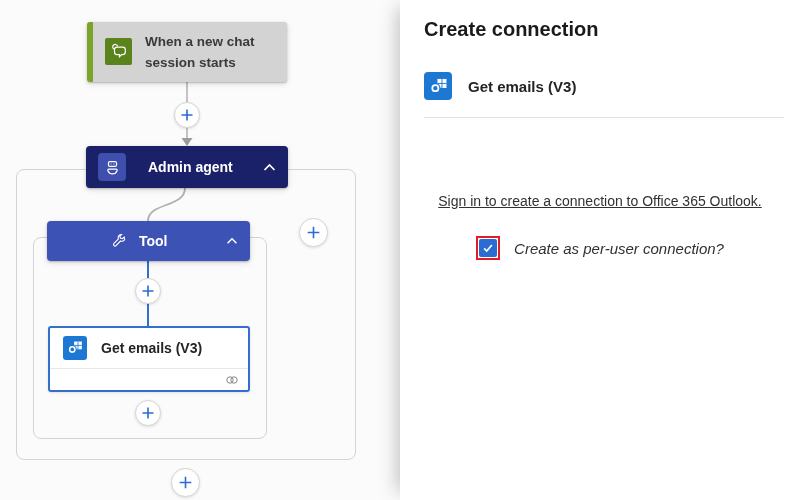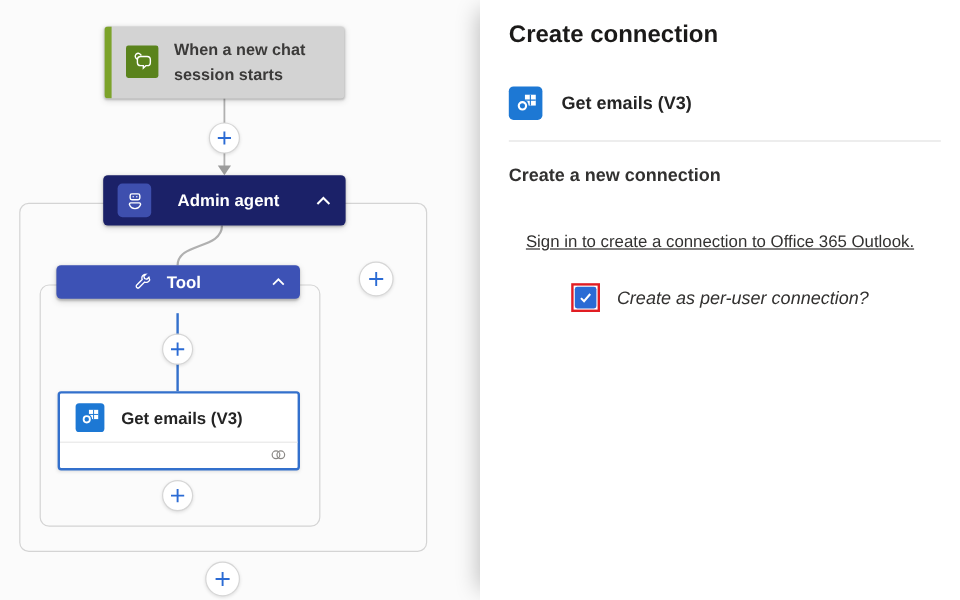--- a/index.html
+++ b/index.html
@@ -39,21 +39,21 @@
 
   
   .agent-node { left:86px; top:146px; width:202px; height:42px; background:#1b2168;
     border-radius:4px; padding:0 12px; cursor:pointer; }
   .agent-icon-tile { width:28px; height:28px; background:#3e4fae; border-radius:4px;
     display:flex; align-items:center; justify-content:center; flex:0 0 auto; }
   .agent-label { color:#fff; font-size:14px; font-weight:700; margin-left:22px; }
   .node-chevron { margin-left:auto; display:flex; cursor:pointer; }
 
   
-  .tool-node { left:47px; top:221px; width:203px; height:28px; background:#3d52b5;
+  .tool-node { left:47px; top:221px; width:203px; height:40px; background:#3d52b5;
     border-radius:4px; padding:0 12px; cursor:pointer; }
   .tool-icon { display:flex; margin-left:53px; }
   .tool-label { color:#fff; font-size:14px; font-weight:700; margin-left:12px; }
 
   
   .action-card { position:absolute; left:48px; top:326px; width:202px; height:66px;
     background:#fff; border:2px solid #3370cc; border-radius:3px;
     box-shadow:0 1px 3px rgba(0,0,0,.1); cursor:pointer; }
   .action-top { display:flex; align-items:center; height:40px; padding-left:13px; }
   .action-label { font-size:14px; font-weight:700; color:#242424; margin-left:14px; }
@@ -212,21 +212,20 @@
         <path d="M13.3 2.8 V11.4 M9 7.1 H17.6" stroke="#1d78d4" stroke-width="0.9"></path>
         <circle cx="7" cy="11.6" r="5" fill="#1d78d4"></circle>
         <circle cx="7" cy="11.6" r="2.9" stroke="#fff" stroke-width="1.7" fill="none"></circle>
       </svg>
     </div>
     <span class="connector-label">Get emails (V3)</span>
   </div>
 
   <div class="panel-divider"></div>
 
-  <div class="section-heading">Create a new connection</div>
 
   <div class="signin-prompt">Sign in to create a connection to Office 365 Outlook.</div>
 
   <div class="checkbox-row">
     <span class="checkbox-outer">
       <span class="checkbox-box">
         <svg width="12" height="12" viewBox="0 0 14 14">
           <path d="M2.5 7.5 L5.5 10.5 L11.5 3.5" stroke="#fff" stroke-width="2" fill="none"></path>
         </svg>
       </span>

